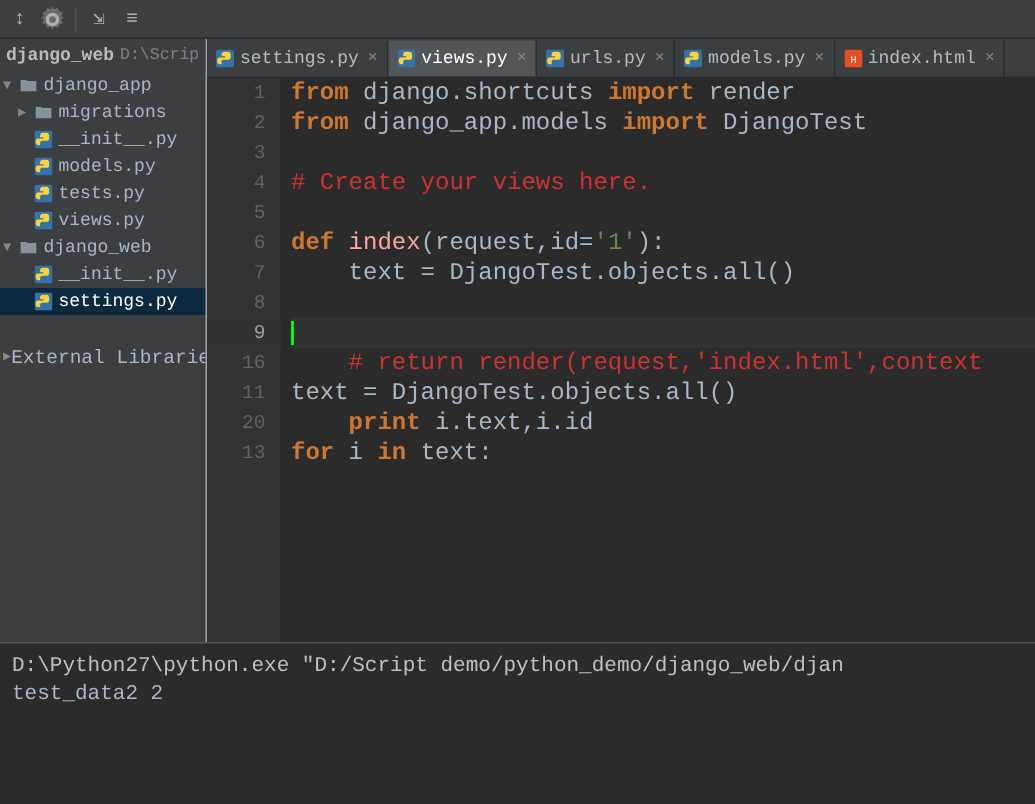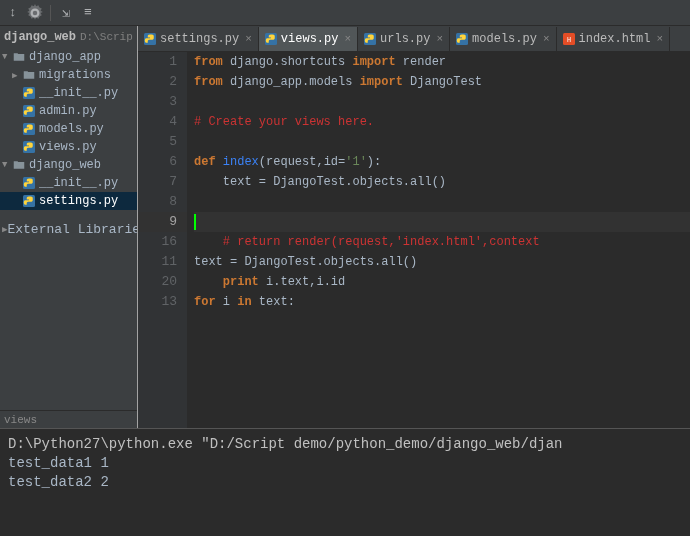--- a/index.html
+++ b/index.html
@@ -25,25 +25,25 @@
 .tabs { height:26px; background:#3c3f41; display:flex; align-items:flex-end; border-bottom:1px solid #2b2b2b; overflow:hidden; }
 .tab { height:24px; display:flex; align-items:center; padding:0 6px; background:#3c3f41; border-right:1px solid #2b2b2b; font-size:12px; color:#bbb; cursor:pointer; gap:4px; white-space:nowrap; }
 .tab.active { background:#515658; color:#fff; }
 .tab .close-x { color:#888; font-size:11px; margin-left:2px; }
 .tab-icon { width:12px; height:12px; display:inline-flex; }
 .editor { flex:1; display:flex; background:#2b2b2b; overflow:hidden; }
 .gutter { width:50px; background:#313335; border-right:1px solid #2b2b2b; }
 .ln { height:20px; line-height:20px; text-align:right; padding-right:10px; color:#606366; font-size:13px; }
 .ln.current { background:#323232; color:#a4a3a3; }
 .code { flex:1; padding-left:6px; }
-.code-line { height:20px; line-height:20px; white-space:pre; font-size:12px; }
+.code-line { height:20px; line-height:20px; white-space:pre; font-size:16px; }
 .code-line.current { background:#323232; }
 .kw { color:#cc7832; font-weight:bold; }
 .ident { color:#a9b7c6; }
-.fn-name { color:#3b82f6; }
+.fn-name { color:#fca5a5; }
 .str { color:#6a8759; }
 .comment-red { color:#cc3333; }
 .caret { display:inline-block; width:2px; height:16px; background:#00ff00; vertical-align:middle; }
 .views-label { height:18px; line-height:18px; font-size:11px; color:#888; padding-left:4px; background:#3c3f41; border-top:1px solid #2b2b2b; }
 .bottom-panel { height:108px; background:#2b2b2b; border-top:1px solid #555; font-size:14px; }
 .console { padding:6px 8px; color:#a9b7c6; }
 .console-line { line-height:19px; white-space:pre; }
 .console-path { color:#c0c0c0; }
 </style>
 </head>
@@ -101,31 +101,31 @@
             <span>__init__.py</span>
           </div>
           <div class="tree-row d1">
             <span class="arrow"></span>
             <span class="icon">
               <svg viewBox="0 0 16 16">
                 <rect width="16" height="16" rx="2" fill="#3572A5"></rect>
                 <path fill="#FFD43B" d="M8 2c-3 0-3 2-3 2v2h3v1H3s-2 0-2 3 2 3 2 3h2v-2s0-2 2-2h4s2 0 2-2V4s0-2-3-2H8z"></path>
               </svg>
             </span>
-            <span>admin.py</span>
-          </div>
-          <div class="tree-row d1">
-            <span class="arrow"></span>
-            <span class="icon">
-              <svg viewBox="0 0 16 16">
-                <rect width="16" height="16" rx="2" fill="#3572A5"></rect>
-                <path fill="#FFD43B" d="M8 2c-3 0-3 2-3 2v2h3v1H3s-2 0-2 3 2 3 2 3h2v-2s0-2 2-2h4s2 0 2-2V4s0-2-3-2H8z"></path>
-              </svg>
-            </span>
             <span>models.py</span>
+          </div>
+          <div class="tree-row d1">
+            <span class="arrow"></span>
+            <span class="icon">
+              <svg viewBox="0 0 16 16">
+                <rect width="16" height="16" rx="2" fill="#3572A5"></rect>
+                <path fill="#FFD43B" d="M8 2c-3 0-3 2-3 2v2h3v1H3s-2 0-2 3 2 3 2 3h2v-2s0-2 2-2h4s2 0 2-2V4s0-2-3-2H8z"></path>
+              </svg>
+            </span>
+            <span>tests.py</span>
           </div>
           <div class="tree-row d1">
             <span class="arrow"></span>
             <span class="icon">
               <svg viewBox="0 0 16 16">
                 <rect width="16" height="16" rx="2" fill="#3572A5"></rect>
                 <path fill="#FFD43B" d="M8 2c-3 0-3 2-3 2v2h3v1H3s-2 0-2 3 2 3 2 3h2v-2s0-2 2-2h4s2 0 2-2V4s0-2-3-2H8z"></path>
               </svg>
             </span>
             <span>views.py</span>
@@ -158,21 +158,20 @@
               </svg>
             </span>
             <span>settings.py</span>
           </div>
         </div>
       <div class="tree-row d0">
         <span class="arrow">▶</span>
         <span>External Libraries</span>
       </div>
       <div style="flex:1"></div>
-      <div class="views-label">views</div>
     </div>
 
     <div class="editor-area">
       <div class="tabs" id="tabs">
           <div class="tab">
             <span class="tab-icon">
               <svg viewBox="0 0 16 16">
                 <rect width="16" height="16" rx="2" fill="#3572A5"></rect>
                 <path fill="#FFD43B" d="M8 2c-3 0-3 2-3 2v2h3v1H3s-2 0-2 3 2 3 2 3h2v-2s0-2 2-2h4s2 0 2-2V4s0-2-3-2H8z"></path>
               </svg>
@@ -253,18 +252,17 @@
             <div class="code-line"><span class="kw">for </span><span class="ident">i </span><span class="kw">in </span><span class="ident">text:</span></div>
           </div>
       </div>
     </div>
 
   </div>
 
   <div class="bottom-panel">
     <div class="console" id="console">
         <div class="console-line console-path">D:\Python27\python.exe "D:/Script demo/python_demo/django_web/djan</div>
-        <div class="console-line">test_data1 1</div>
         <div class="console-line">test_data2 2</div>
       </div>
   </div>
 
 </div>
 
 </body></html>

